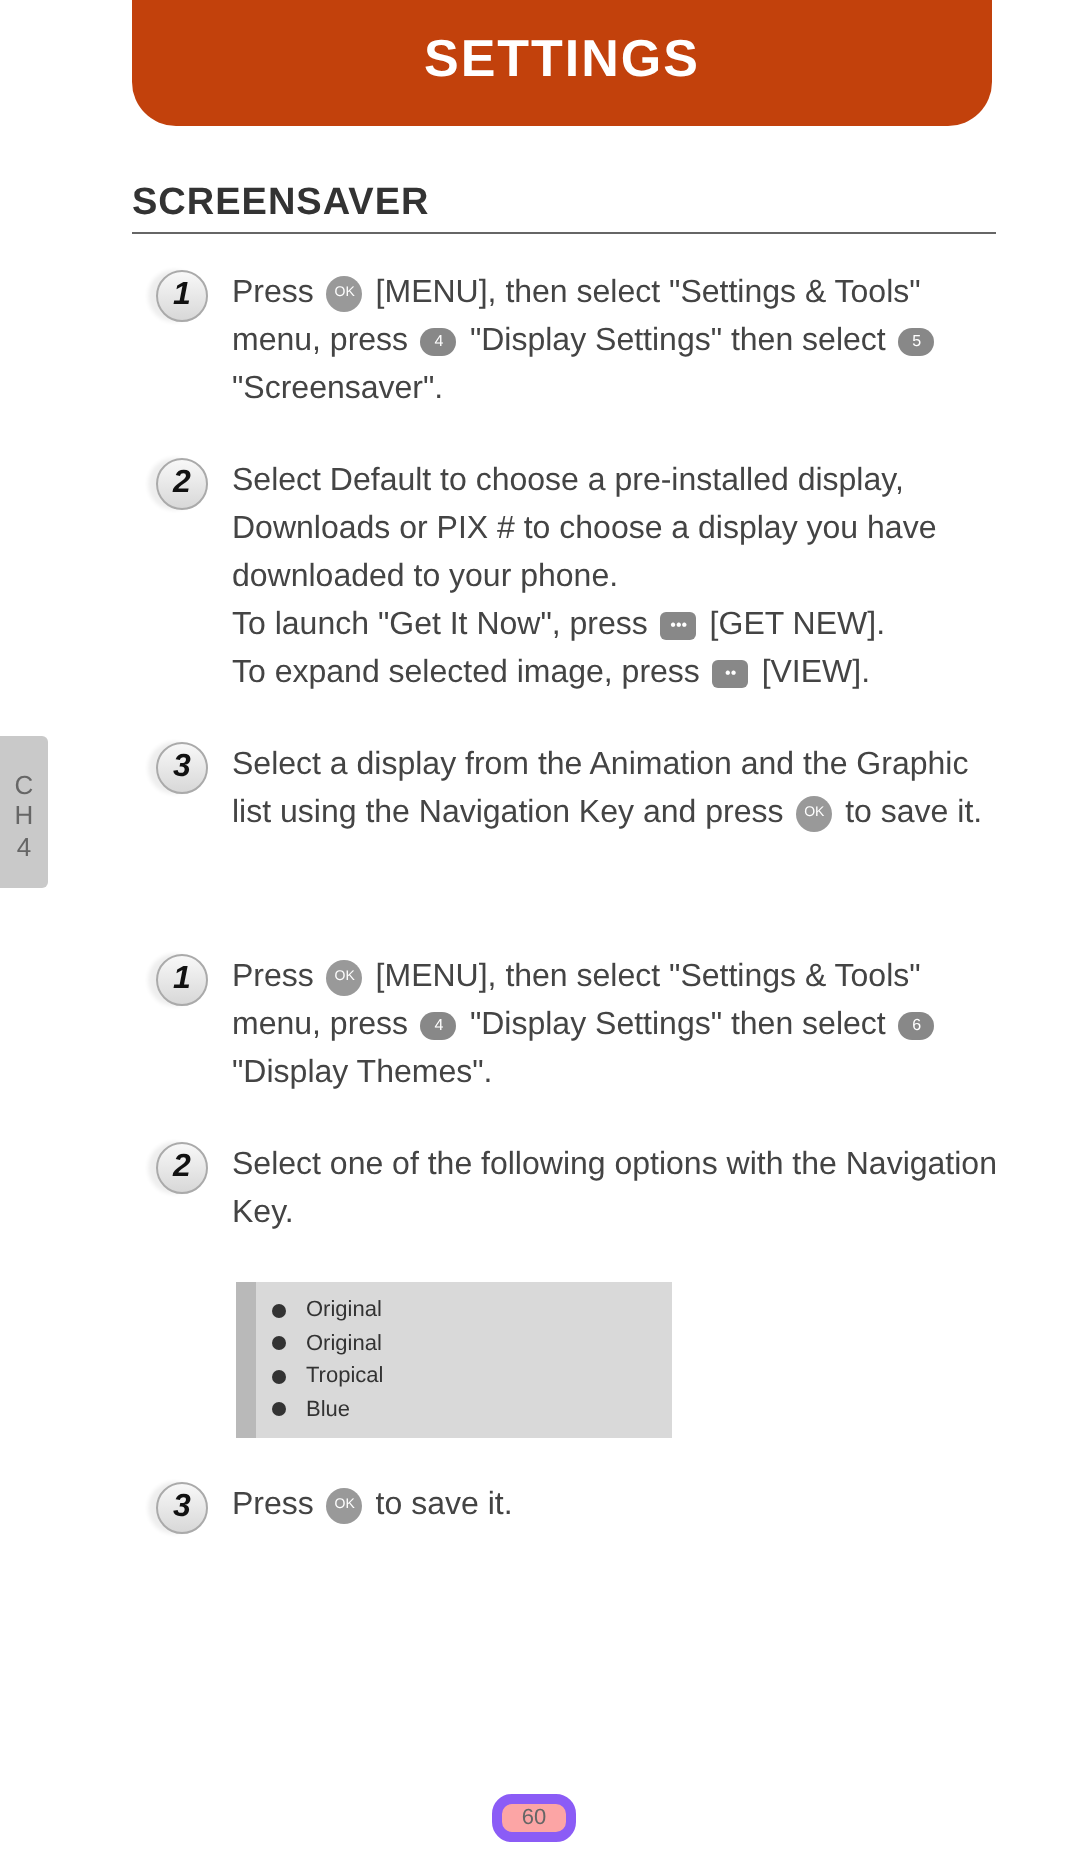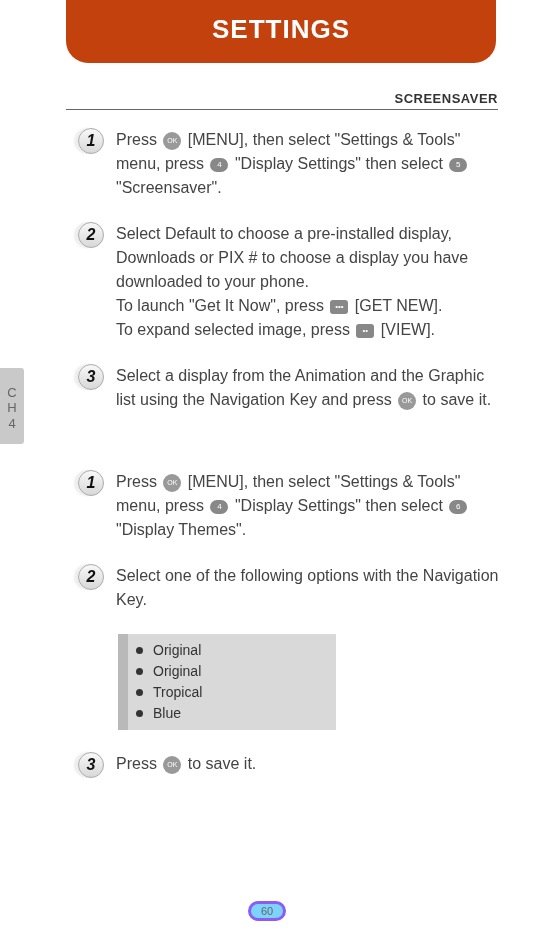--- a/index.html
+++ b/index.html
@@ -23,28 +23,27 @@
       margin: 0 38px 0 66px;
       border-radius: 0 0 22px 22px;
       font-size: 26px;
       font-weight: bold;
       letter-spacing: 1px;
     }
     .content {
       padding: 28px 0 0 0;
     }
     .section-title {
-      font-size: 13px;
+      font-size: 19px;
       font-weight: bold;
       color: #333;
       border-bottom: 1.5px solid #666;
       margin: 0 36px 18px 66px;
       padding-bottom: 3px;
       letter-spacing: 0.5px;
-      text-align: right;
     }
     .step-row {
       display: flex;
       align-items: flex-start;
       margin: 0 26px 22px 78px;
     }
     .step-number {
       position: relative;
       width: 28px;
       height: 28px;
@@ -125,42 +124,42 @@
     .options-box {
       margin: 12px 0 22px 118px;
       background: #d9d9d9;
       width: 218px;
       border-left: 10px solid #b9b9b9;
       padding: 6px 8px;
     }
     .options-box .opt-row {
       display: flex;
       align-items: center;
-      font-size: 14px;
+      font-size: 11px;
       color: #333;
       line-height: 1.5;
     }
     .options-box .bullet {
       width: 7px;
       height: 7px;
       background: #333;
       border-radius: 50%;
       margin-right: 10px;
     }
     .page-number-wrap {
       position: absolute;
       bottom: 16px;
       left: 0;
       right: 0;
       text-align: center;
     }
     .page-number {
       display: inline-block;
-      background: #7dd3fc;
-      border: 3px solid #8b5cf6;
+      background: #fca5a5;
+      border: 5px solid #8b5cf6;
       border-radius: 10px;
       padding: 1px 10px;
       font-size: 11px;
       color: #666;
     }
     .section-gap {
       height: 36px;
     }
   </style>
 </head>

